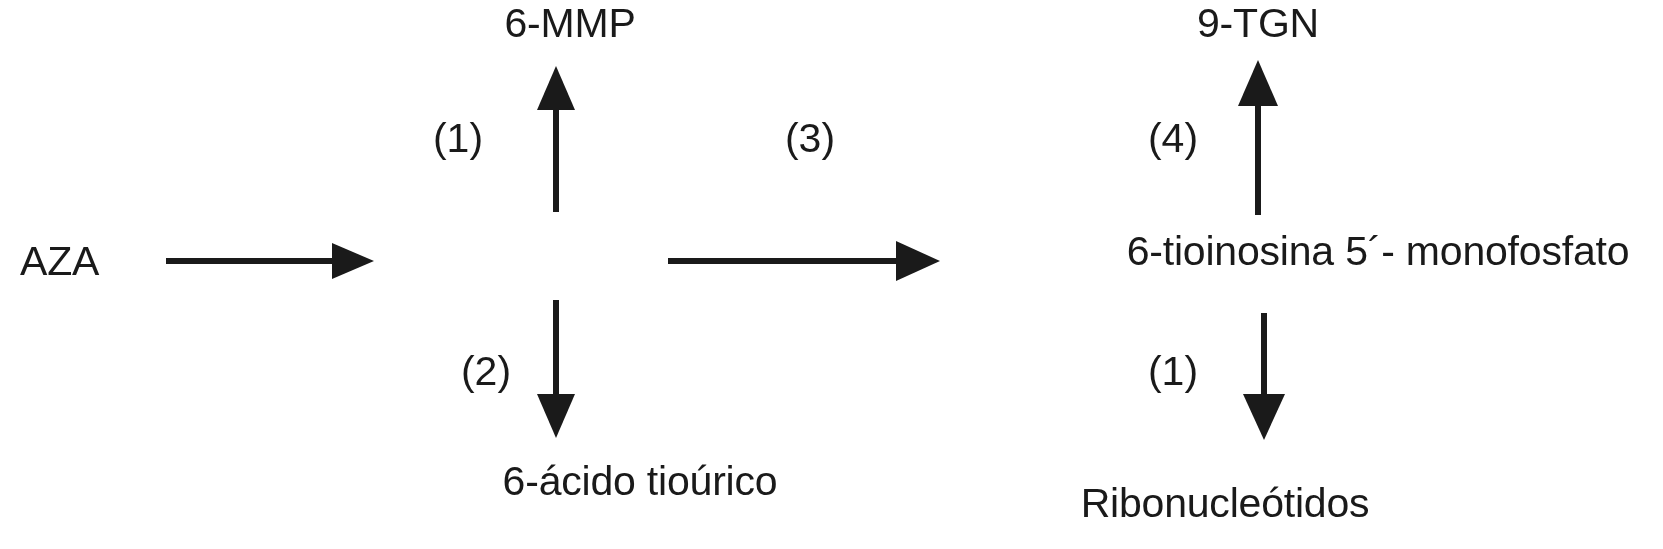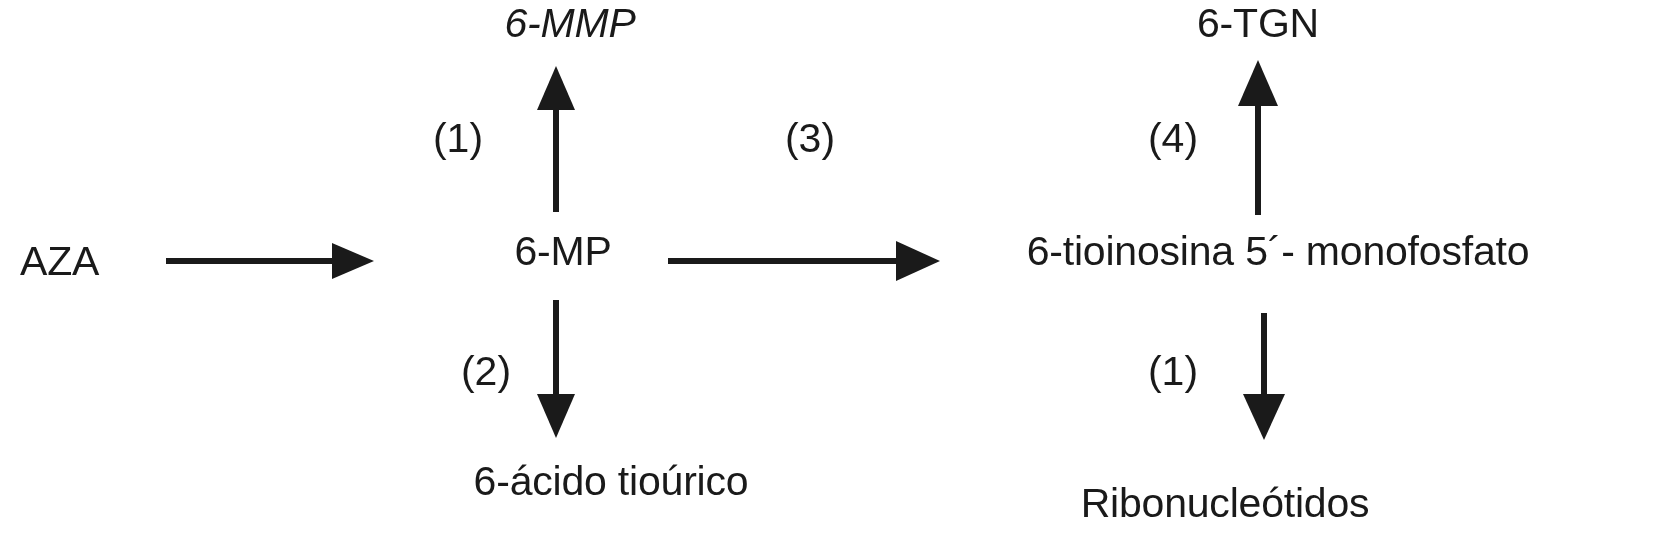--- a/index.html
+++ b/index.html
@@ -79,29 +79,28 @@
     </g>
 
     <g>
       <line x1="1264" y1="313" x2="1264" y2="400" stroke="#1a1a1a" stroke-width="6"></line>
       <polygon points="1243,394 1285,394 1264,440" fill="#1a1a1a"></polygon>
     </g>
   </svg>
 
   <div class="node-label" style="left:20px; top:241px;">AZA</div>
 
-  <div class="node-label centered" style="left:570px; top:3px;font-style:italic;">6-MMP</div>
+  <div class="node-label centered" style="left:570px; top:3px;">6-MMP</div>
 
-  <div class="node-label centered" style="left:563px; top:231px;">6-MP</div>
 
-  <div class="node-label centered" style="left:611px; top:461px;">6-ácido tioúrico</div>
+  <div class="node-label centered" style="left:640px; top:461px;">6-ácido tioúrico</div>
 
-  <div class="node-label centered" style="left:1258px; top:3px;">6-TGN</div>
+  <div class="node-label centered" style="left:1258px; top:3px;">9-TGN</div>
 
-  <div class="node-label centered" style="left:1278px; top:231px;text-align:right;">6-tioinosina 5´- monofosfato</div>
+  <div class="node-label centered" style="left:1378px; top:231px;text-align:right;">6-tioinosina 5´- monofosfato</div>
 
   <div class="node-label centered" style="left:1225px; top:483px;">Ribonucleótidos</div>
 
   <div class="step-label" style="left:458px; top:118px;">(1)</div>
 
   <div class="step-label" style="left:810px; top:118px;">(3)</div>
 
   <div class="step-label" style="left:1173px; top:118px;">(4)</div>
 
   <div class="step-label" style="left:486px; top:351px;">(2)</div>

